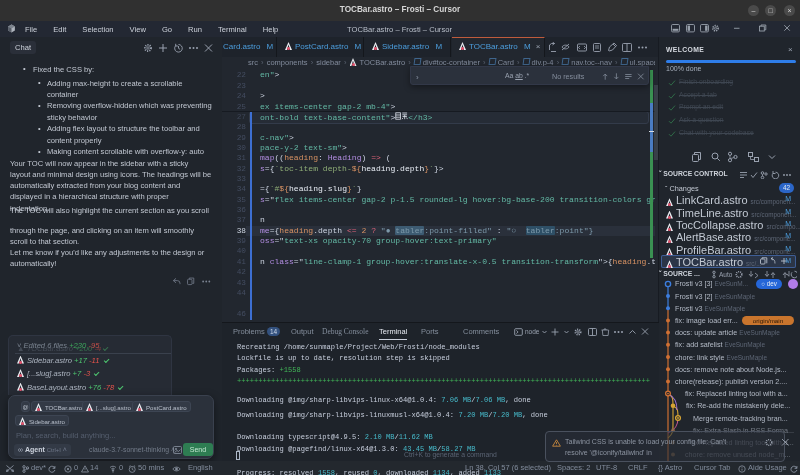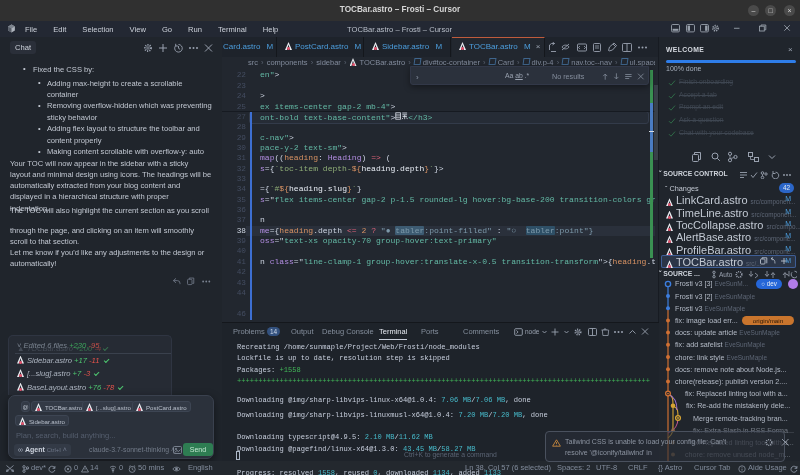--- a/index.html
+++ b/index.html
@@ -270,21 +270,21 @@
         <path d="M4 9V2M1.5 4.5L4 2l2.5 2.5"></path>
         <path d="M18 1v7M15.5 5.5L18 8l2.5-2.5"></path>
         <path d="M29 2.5h8M29 5h8M29 7.5h5"></path>
         <path d="M45 1.5l7 7m0-7l-7 7"></path>
       </svg>
     </div>
     <div id="terminal" class="abs" style="left:0;top:285px;width:437px;height:139px;background:#1e232a;border-top:1px solid #14171c;">
       <div class="ptab abs" style="left:11px;">Problems</div>
       <div class="abs" style="left:45px;top:4px;width:13px;height:9px;background:#33517e;border-radius:5px;color:#cfd9e8;font-size:6.5px;line-height:9px;text-align:center;">14</div>
       <div class="ptab abs" style="left:69px;">Output</div>
-      <div class="ptab abs" style="left:100px;">Debug Console</div>
+      <div class="ptab abs" style="left:100px;font-family:Liberation Serif, serif;">Debug Console</div>
       <div class="ptab abs" style="left:157px;color:#e4e8ef;border-bottom:1px solid #c9cfda;">Terminal</div>
       <div class="ptab abs" style="left:199px;">Ports</div>
       <div class="ptab abs" style="left:241px;">Comments</div>
       <svg class="abs" style="left:292px;top:4px;" width="136" height="10" viewBox="0 0 136 10" fill="none" stroke="#99a1af" stroke-width="0.9">
         <rect x="0.7" y="1.7" width="7.6" height="6.6" rx="1"></rect>
           <path d="M2.3 3.4l1.8 1.6-1.8 1.6" stroke-width="0.8"></path>
         <text x="11" y="7.4" fill="#99a1af" stroke="none" style="font:6.5px 'Liberation Sans';">node</text>
         <path d="M28.5 4l2 2 2-2"></path>
         <path d="M41 1.5v7M37.5 5h7"></path>
         <path d="M50.5 4l2 2 2-2"></path>

